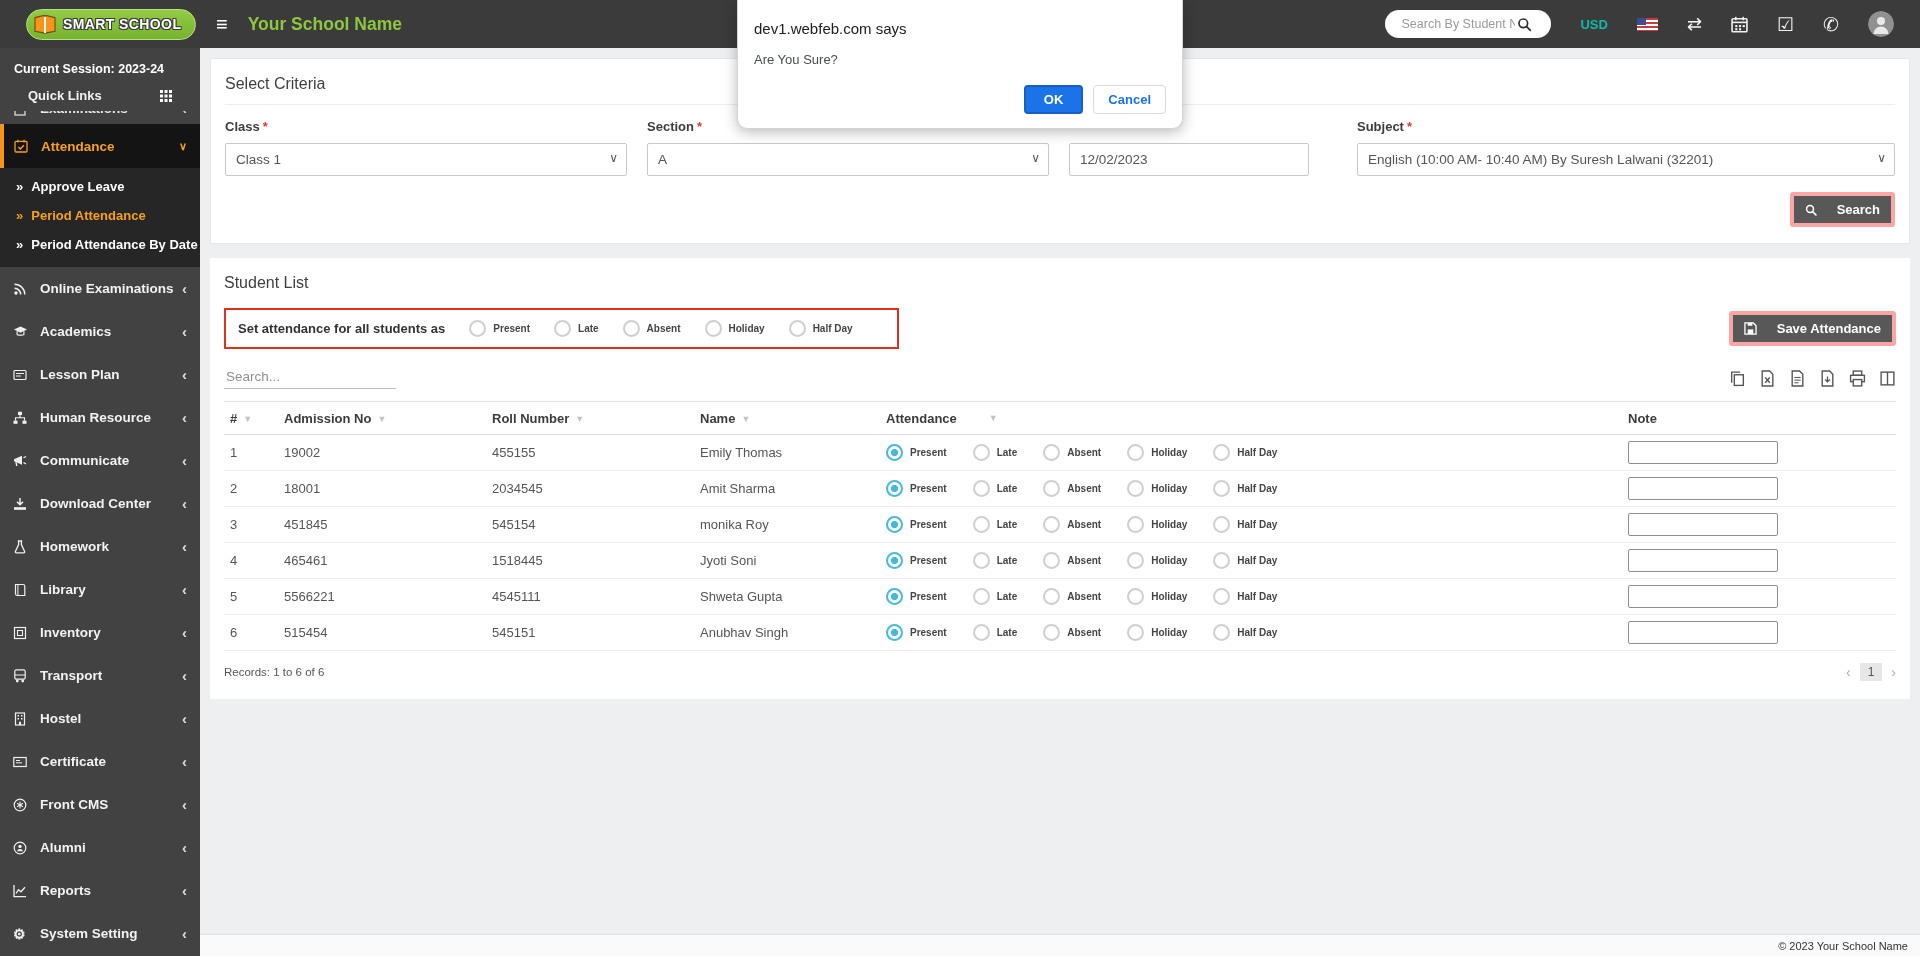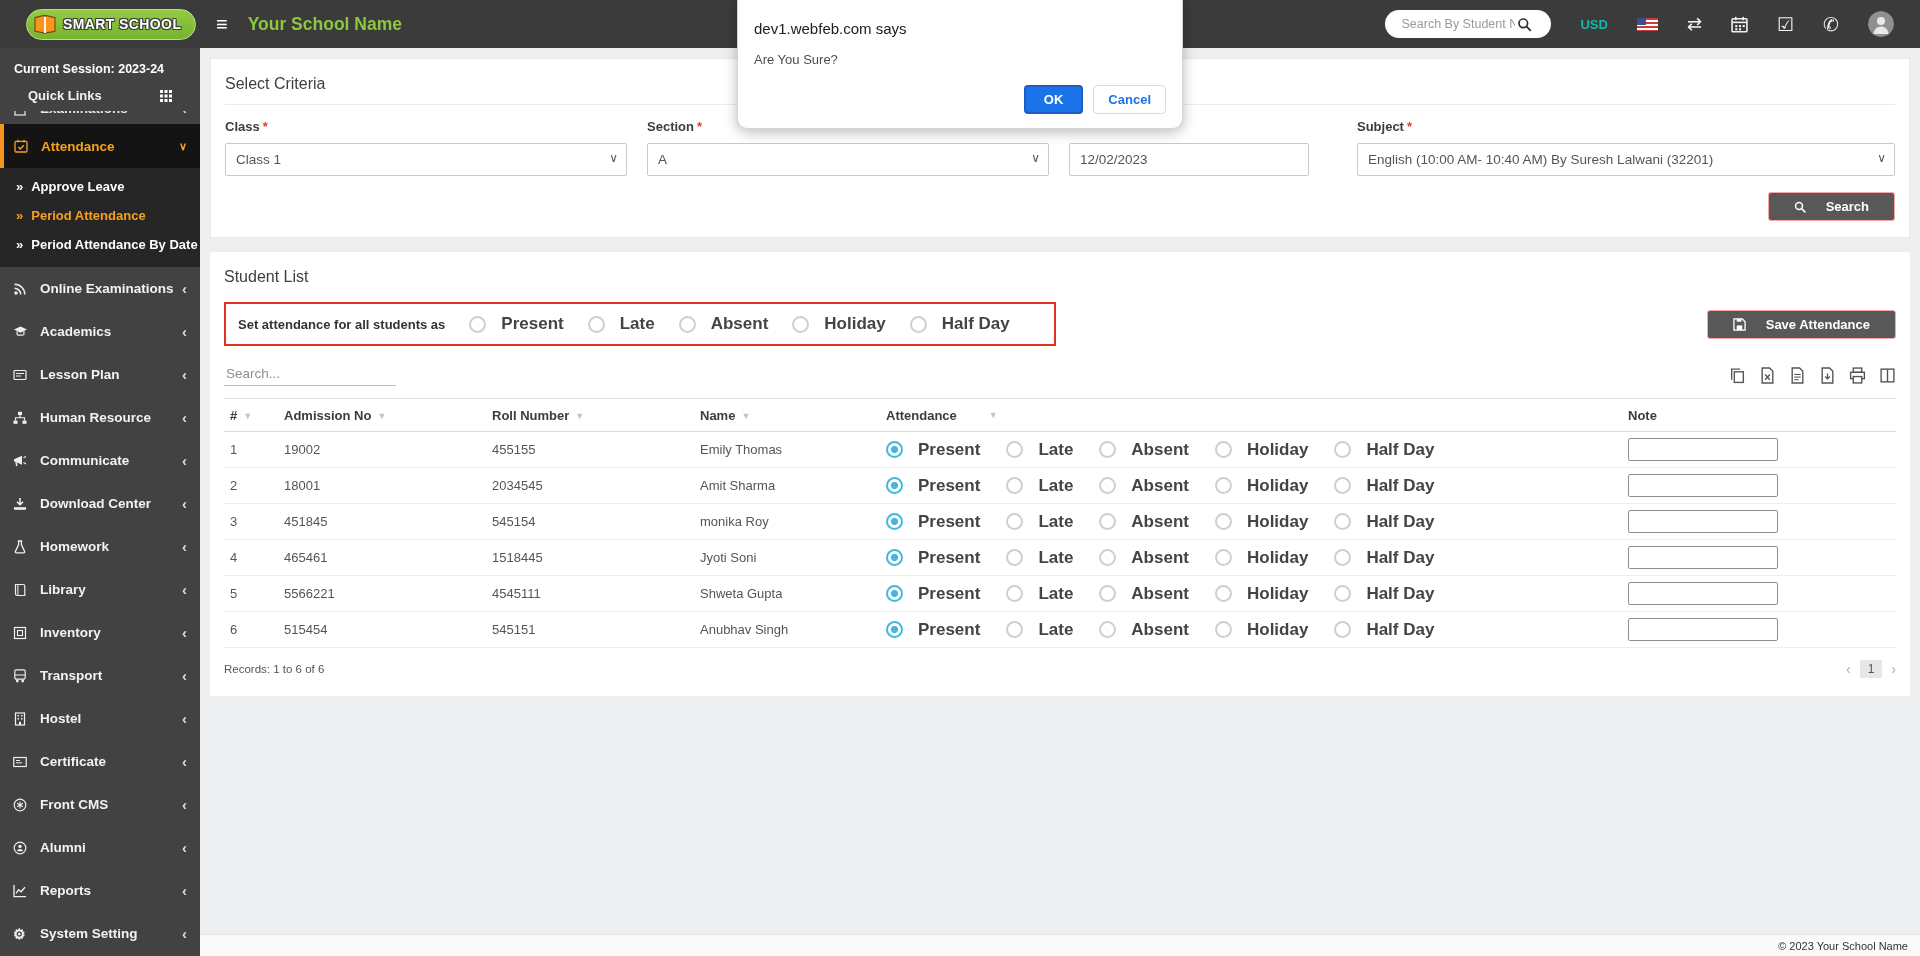--- a/index.html
+++ b/index.html
@@ -61,29 +61,29 @@
   .f-col label { display:block; font-size:13px; font-weight:700; color:#3d3d3d; margin-bottom:9px; }
   .req { color:#e53935; margin-left:3px; }
   .f-class { width:402px; } .f-section { width:402px; } .f-date { width:268px; } .f-subject { flex:1; }
   .select-wrap { position:relative; }
   select, .txt-input { width:100%; height:33px; border:1px solid #c9c9c9; border-radius:2px; background:#fff;
     font-size:13.5px; color:#555; padding:0 24px 0 10px; font-family:inherit; appearance:none; -webkit-appearance:none; outline:none; }
   .txt-input { padding-right:10px; }
   .select-caret { position:absolute; right:9px; top:8px; font-size:12px; color:#555; pointer-events:none; }
   .f-date .txt-input { width:240px; }
   .criteria-actions { display:flex; justify-content:flex-end; margin-top:16px; }
-  .btn-dark { display:inline-flex; align-items:center; gap:20px; background:#585858; color:#fff; border:1px solid #fca5a5;
-    border-radius:3px; font-size:13px; font-weight:600; padding:6px 25px; cursor:pointer; font-family:inherit; }
+  .btn-dark { display:inline-flex; align-items:center; gap:20px; background:#585858; color:#fff; border:4px solid #fca5a5;
+    border-radius:3px; font-size:13px; font-weight:600; padding:6px 11px; cursor:pointer; font-family:inherit; }
 
   .card2 { margin-top:14px; border:none; }
   .setall-row { display:flex; align-items:center; justify-content:space-between; margin-top:12px; }
   .red-box { border:2px solid #e0301e; padding:10px 44px 10px 12px; display:flex; align-items:center; gap:24px; }
   .setall-label { font-size:13px; font-weight:700; color:#333; white-space:nowrap; }
   .att-opt { display:inline-flex; align-items:center; gap:7px; cursor:pointer; white-space:nowrap; }
-  .att-opt .opt-label { font-size:17px; color:#444; font-weight:600;margin-left:8px; }
+  .att-opt .opt-label { font-size:10px; color:#444; font-weight:600; }
   input[type=radio] { appearance:none; -webkit-appearance:none; width:17px; height:17px; margin:0; border:2px solid #cfcfcf;
     border-radius:50%; background:#fff; cursor:pointer; flex:none; }
   input[type=radio]:checked { border-color:#46b8da; background:radial-gradient(circle,#46b8da 0 36%,#fff 42% 100%); }
 
   .toolbar-row { display:flex; align-items:flex-end; justify-content:space-between; margin-top:16px; }
   .table-search { border:none; border-bottom:1px solid #bdbdbd; width:172px; font-size:13.5px; color:#444; padding:4px 2px; outline:none; font-family:inherit; }
   .table-search::placeholder { color:#8f8f8f; }
   .export-icons { display:flex; align-items:center; gap:13px; padding-bottom:2px; }
   .exp-ic { cursor:pointer; display:inline-flex; }
 

